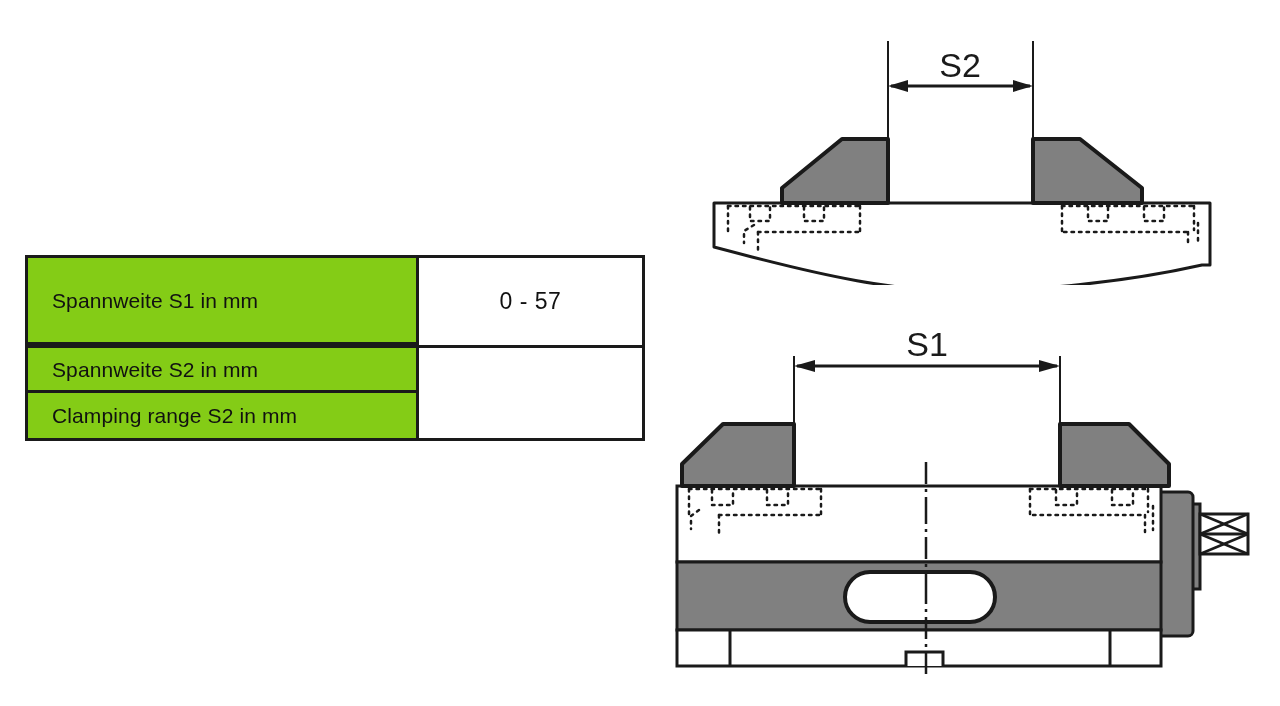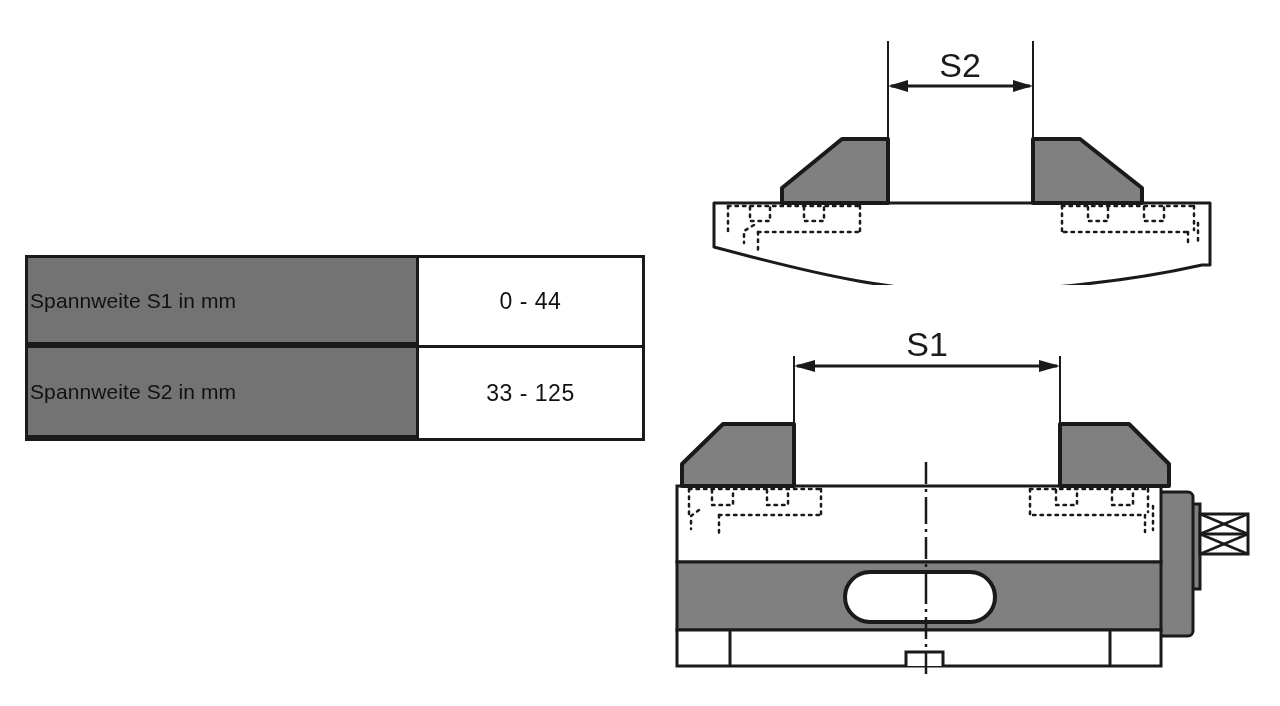--- a/index.html
+++ b/index.html
@@ -33,27 +33,27 @@
   .spec-labels{
     width:391px;
     box-sizing:border-box;
     border-right:3px solid #1a1a1a;
     display:flex;
     flex-direction:column;
   }
   .spec-label{
     flex:1 1 50%;
     box-sizing:border-box;
-    background:#737373;
+    background:#84cc16;
     color:#111111;
     font-size:21px;
     line-height:1;
     display:flex;
     align-items:center;
-    padding-left:2px;
+    padding-left:24px;
     letter-spacing:0.1px;
   }
   .spec-label.top{border-bottom:3px solid #1a1a1a;}
   .spec-value{
     flex:1 1 auto;
     box-sizing:border-box;
     background:#ffffff;
     color:#111111;
     font-size:23px;
     display:flex;
@@ -78,28 +78,28 @@
 <body>
 
 <div id="page">
 
   <div class="spec-table">
 
     <div class="spec-group g0">
       <div class="spec-labels">
         <div class="spec-label top">Spannweite S1 in mm</div>
       </div>
-      <div class="spec-value">0 - 44</div>
+      <div class="spec-value">0 - 57</div>
     </div>
 
     <div class="spec-group g1">
       <div class="spec-labels">
         <div class="spec-label top">Spannweite S2 in mm</div>
+        <div class="spec-label">Clamping range S2 in mm</div>
       </div>
-      <div class="spec-value">33 - 125</div>
     </div>
 
   </div>
 
   <div class="drawing" id="drawing-top">
     <svg width="540" height="260" viewBox="0 0 540 260" xmlns="http://www.w3.org/2000/svg">
 
       <line x1="196" y1="16" x2="196" y2="178" stroke="#1a1a1a" stroke-width="2"></line>
       <line x1="341" y1="16" x2="341" y2="178" stroke="#1a1a1a" stroke-width="2"></line>
 

